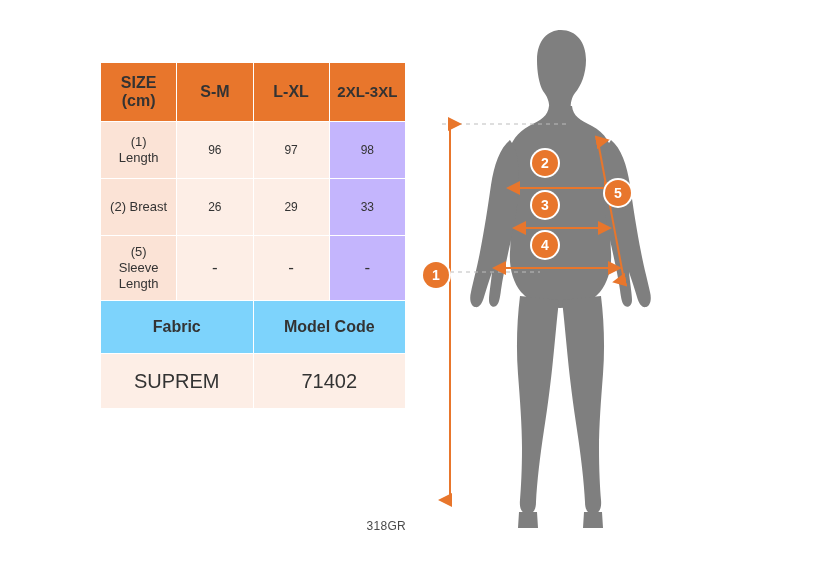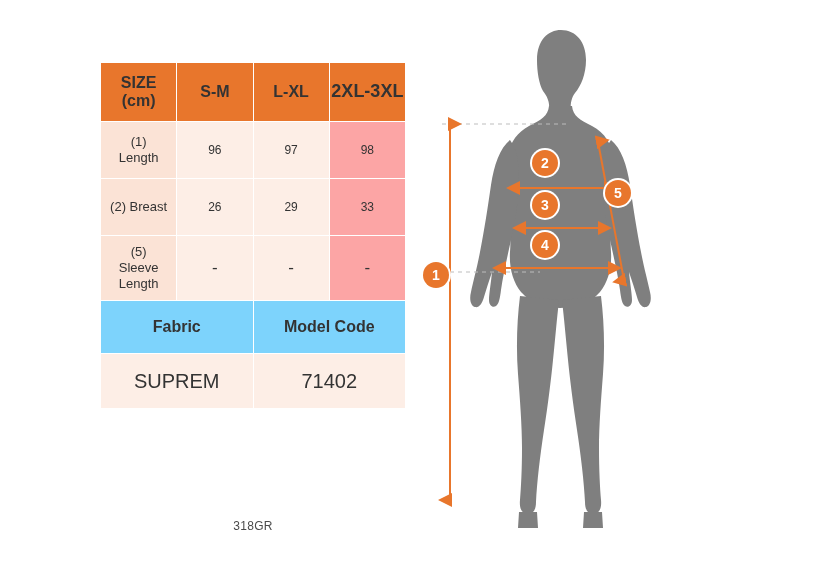--- a/index.html
+++ b/index.html
@@ -41,38 +41,38 @@
   }
   .hdr {
     background: #e8762c;
     color: #ffffff;
     font-weight: bold;
     font-size: 16px;
     height: 56px;
     line-height: 1.1;
   }
   .hdr.small {
-    font-size: 18px;
+    font-size: 15px;
   }
   .rowlabel {
     background: #fbe3d6;
     font-size: 13px;
     color: #3a3a3a;
     height: 54px;
     line-height: 1.25;
     width: 86px;
   }
   .cell {
     background: #fdeee6;
     font-size: 12px;
     color: #333333;
     height: 54px;
   }
   .cell.alt {
-    background: #fca5a5;
+    background: #c4b5fd;
     margin-left: 6px;
   }
   .sleeverow .rowlabel,
   .sleeverow .cell {
     height: 62px;
     font-size: 13px;
   }
   .sleeverow .cell {
     font-size: 17px;
   }
@@ -87,21 +87,21 @@
     background: #fdeee6;
     font-size: 20px;
     color: #333333;
     height: 52px;
   }
   #code-note {
     position: absolute;
     left: 100px;
     top: 519px;
     width: 306px;
-    text-align: center;
+    text-align: right;
     font-size: 12px;
     color: #4a4a4a;
     letter-spacing: 0.3px;
   }
 
   
   #figure {
     position: absolute;
     left: 420px;
     top: 0;

